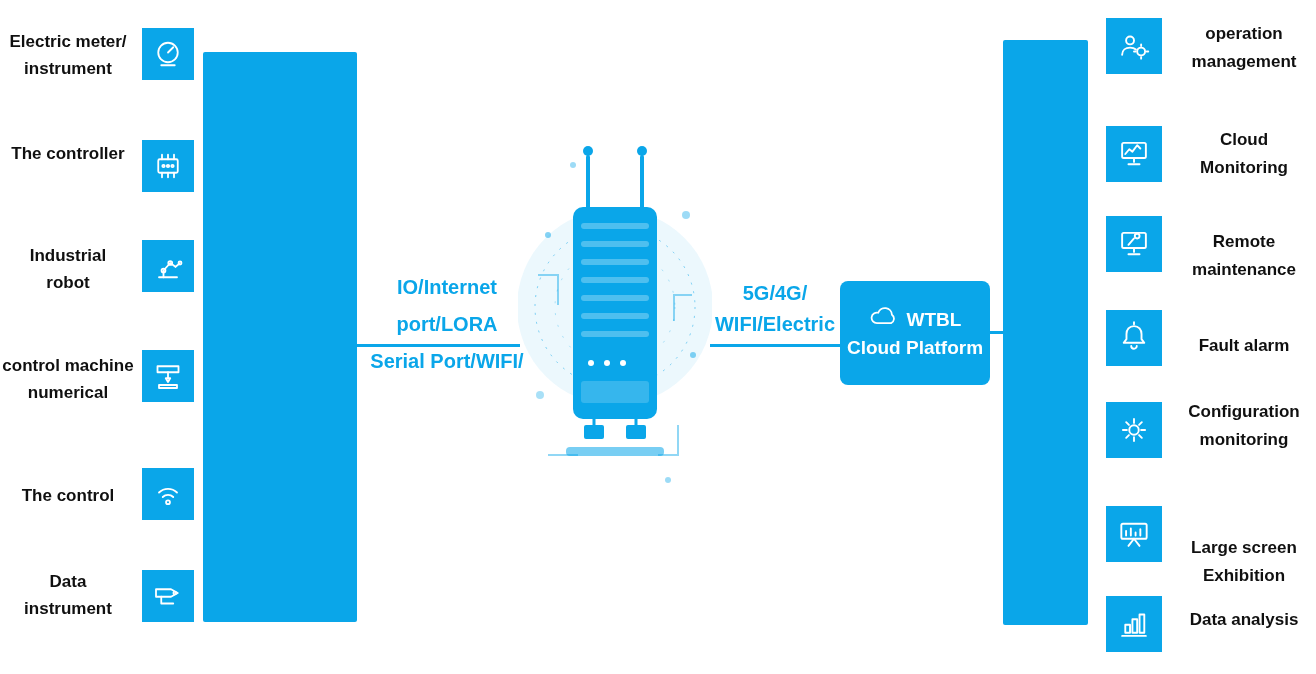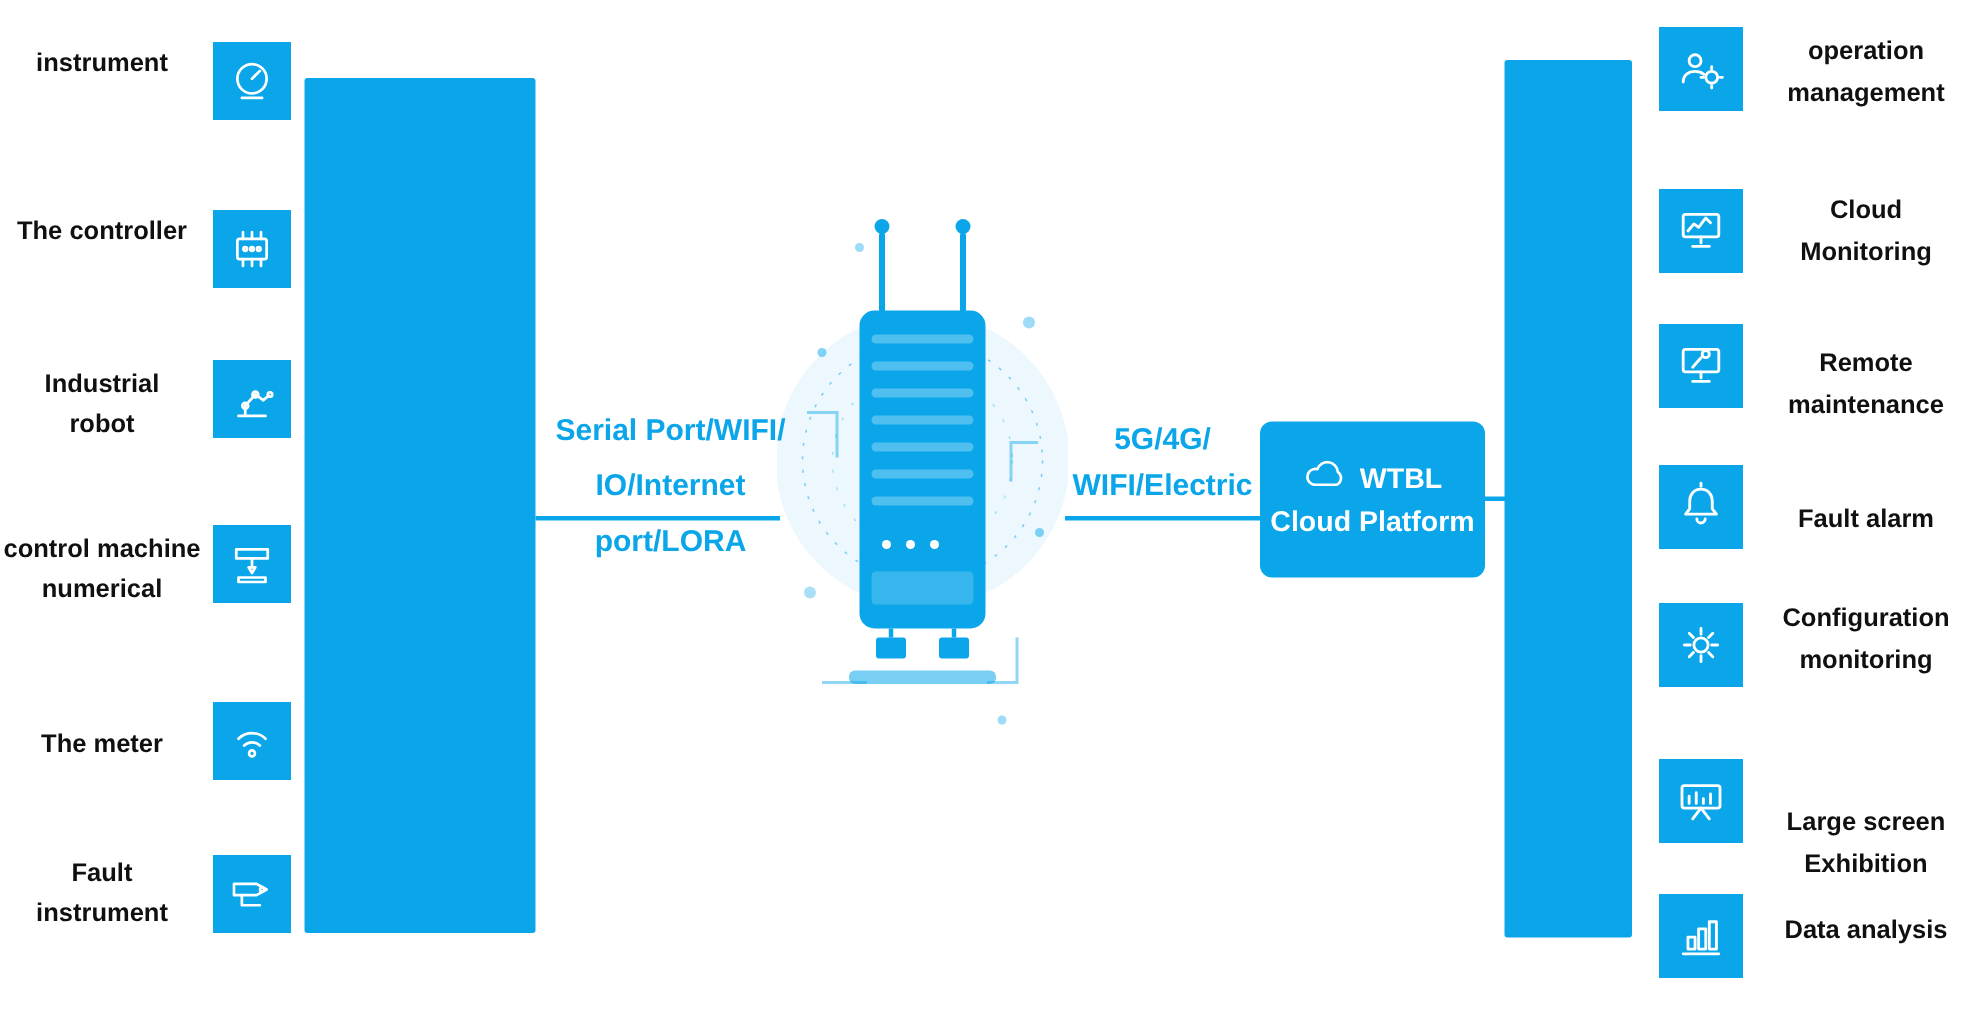--- a/index.html
+++ b/index.html
@@ -43,39 +43,40 @@
   .cloud-row{display:flex;align-items:center;gap:8px}
 
   .gateway{position:absolute;left:518px;top:95px;width:194px;height:425px}
 </style>
 </head>
 <body>
 
 <div class="canvas">
 
   <div class="label left-label" style="top:28px">
+    <span class="ln">Electric meter/</span>
     <span class="ln">instrument</span>
   </div>
   <div class="label left-label" style="top:140px">
     <span class="ln">The controller</span>
   </div>
   <div class="label left-label" style="top:242px">
     <span class="ln">Industrial</span>
     <span class="ln">robot</span>
   </div>
   <div class="label left-label" style="top:352px">
     <span class="ln">control machine</span>
     <span class="ln">numerical</span>
   </div>
   <div class="label left-label" style="top:482px">
-    <span class="ln">The meter</span>
+    <span class="ln">The control</span>
     <span class="ln"></span>
   </div>
   <div class="label left-label" style="top:568px">
-    <span class="ln">Fault</span>
+    <span class="ln">Data</span>
     <span class="ln">instrument</span>
   </div>
 
   <div class="icon-box l" style="top:28px">
     <svg viewBox="0 0 48 48" width="36" height="36">
       <circle cx="24" cy="22" r="13"></circle>
         <path d="M24 22l7-7"></path>
         <path d="M15 39h18"></path>
     </svg>
   </div>
@@ -122,22 +123,22 @@
   </div>
 
   <div class="bar" id="bar-left"></div>
   <div class="bar" id="bar-right"></div>
 
   <div class="hline" id="line-left"></div>
   <div class="hline" id="line-right"></div>
   <div class="hline" id="line-cloud"></div>
 
   <div class="link-label" id="left-link">
+    <span class="ln">IO/Internet port/LORA</span>
     <span class="ln">Serial Port/WIFI/</span>
-    <span class="ln">IO/Internet port/LORA</span>
   </div>
   <div class="link-label" id="right-link">
     <span class="ln">5G/4G/</span>
     <span class="ln">WIFI/Electric</span>
   </div>
 
   <div class="gateway">
     <svg viewBox="0 0 194 425" width="194" height="425">
       <circle cx="97" cy="212" r="98" fill="#0aa6e9" opacity="0.08"></circle>
       <circle cx="97" cy="212" r="80" fill="none" stroke="#0aa6e9" stroke-dasharray="2 7" opacity="0.5"></circle>

